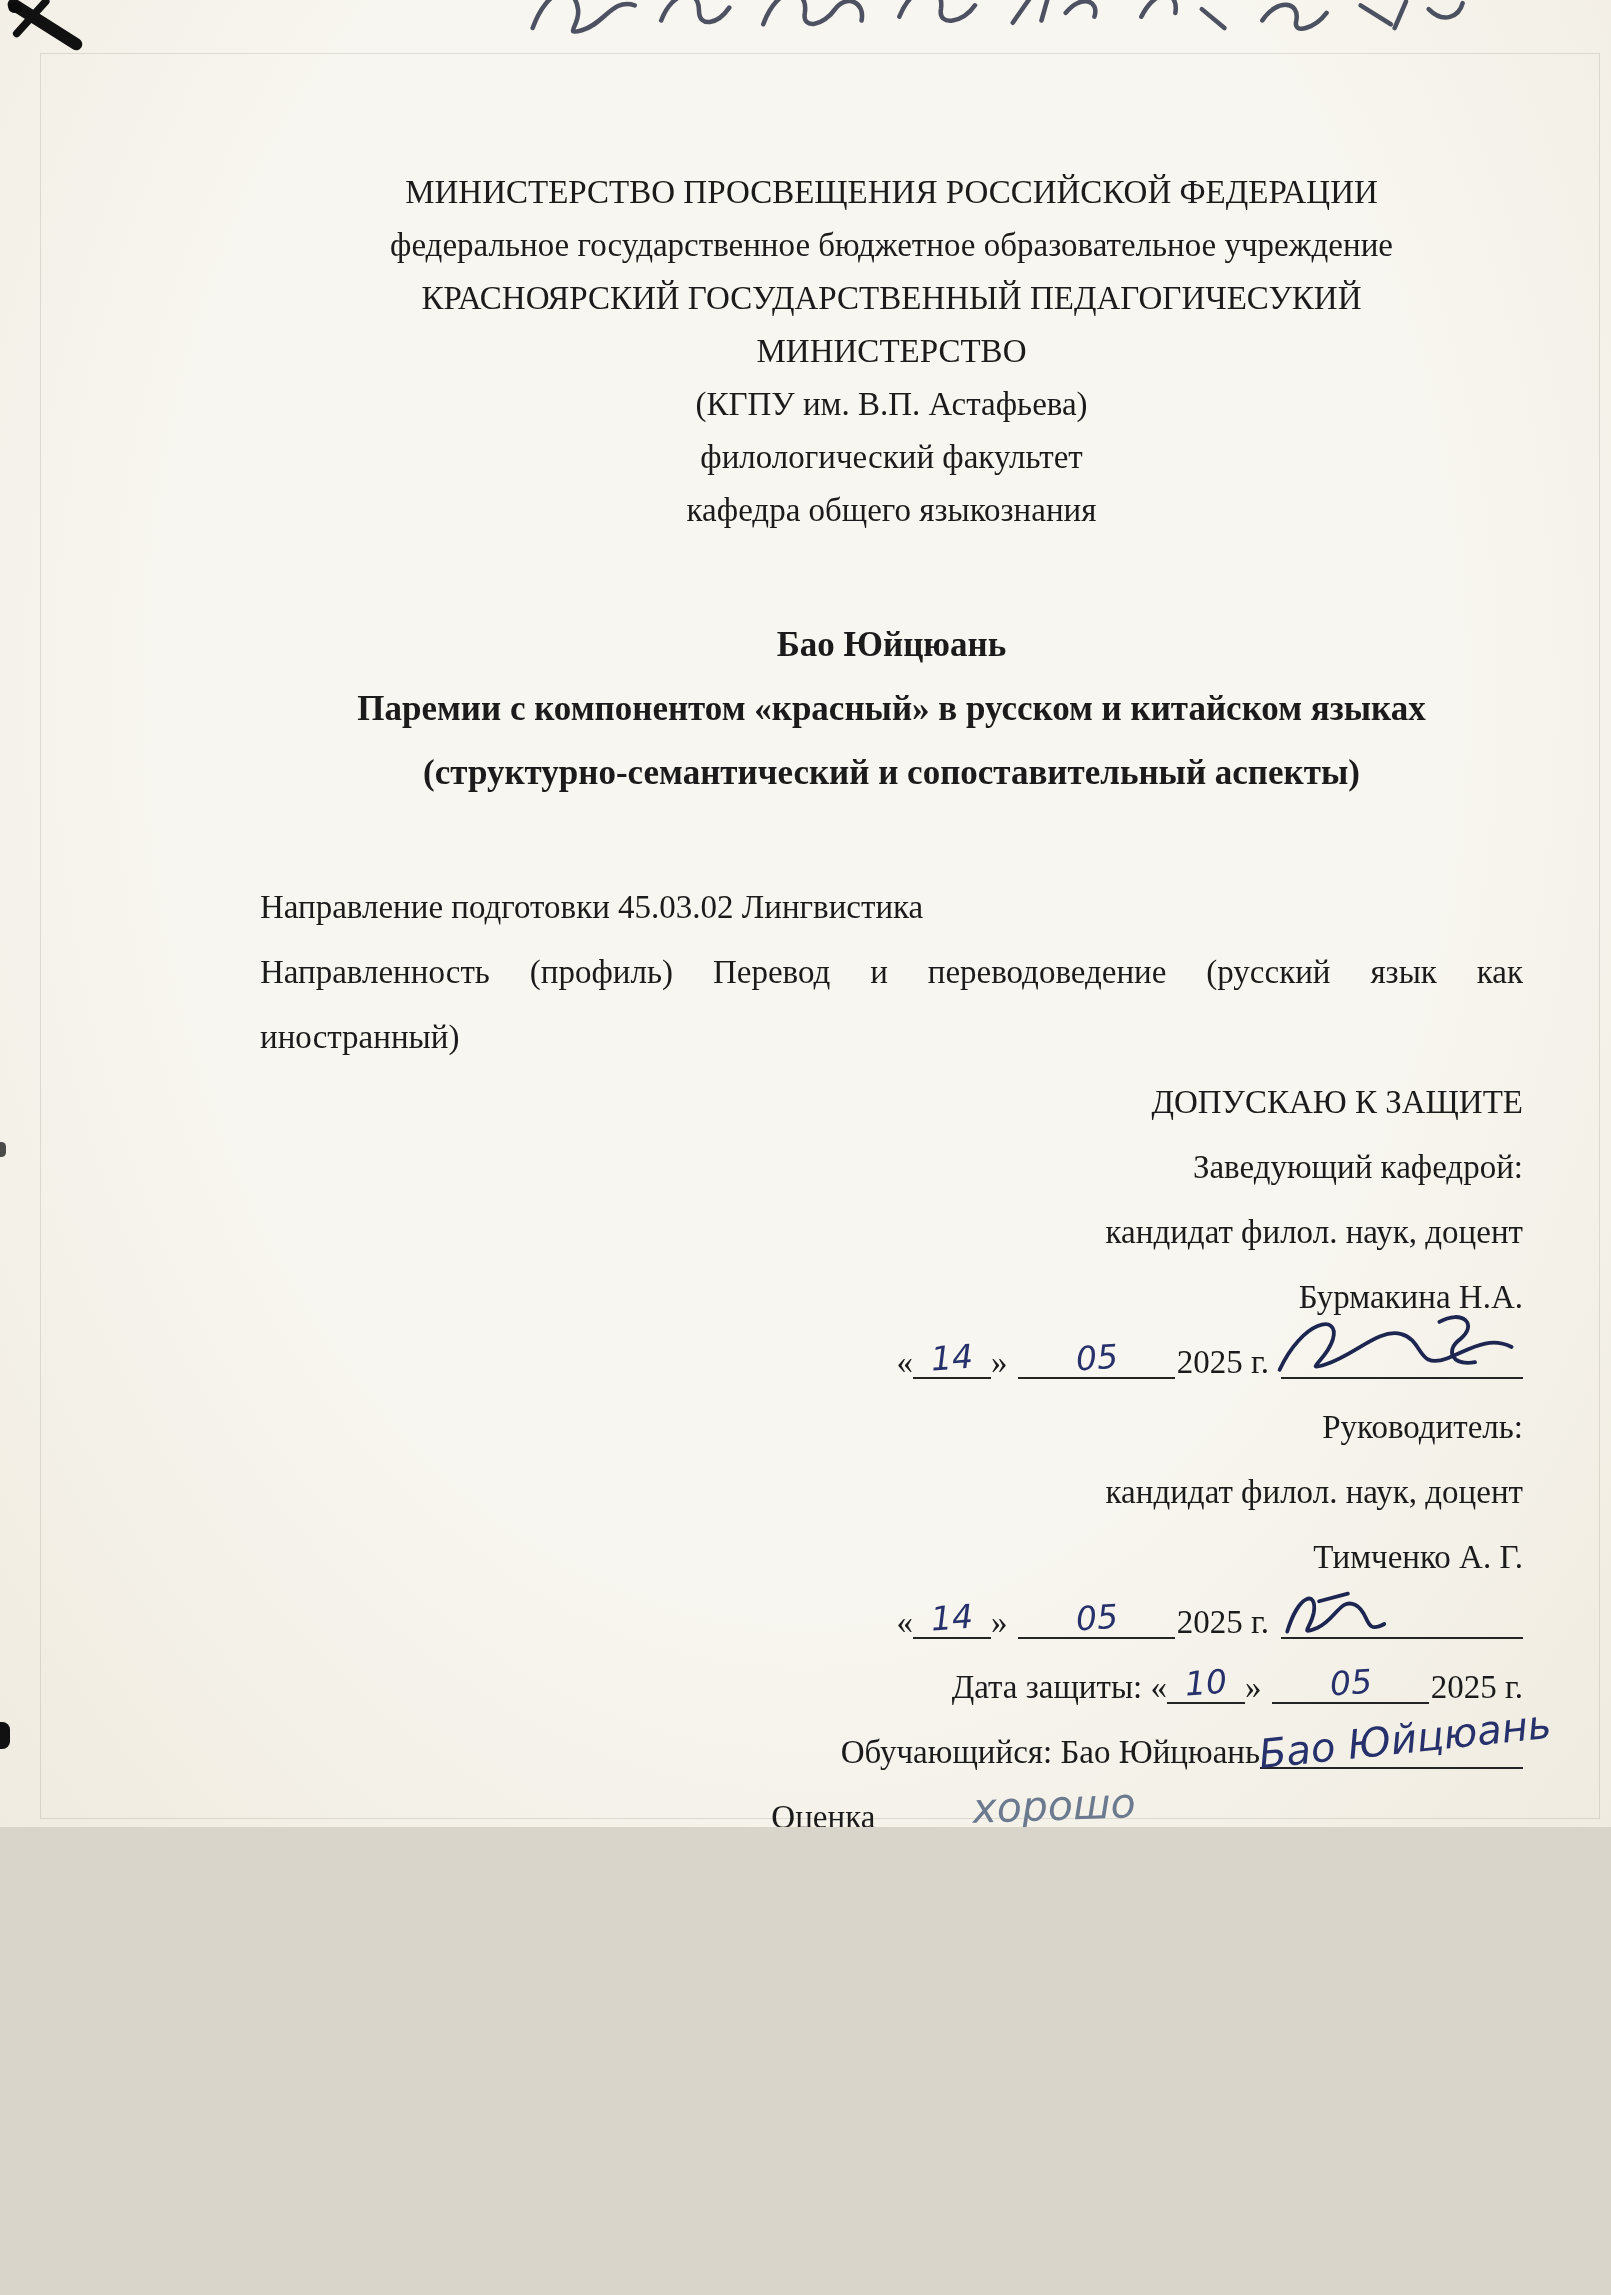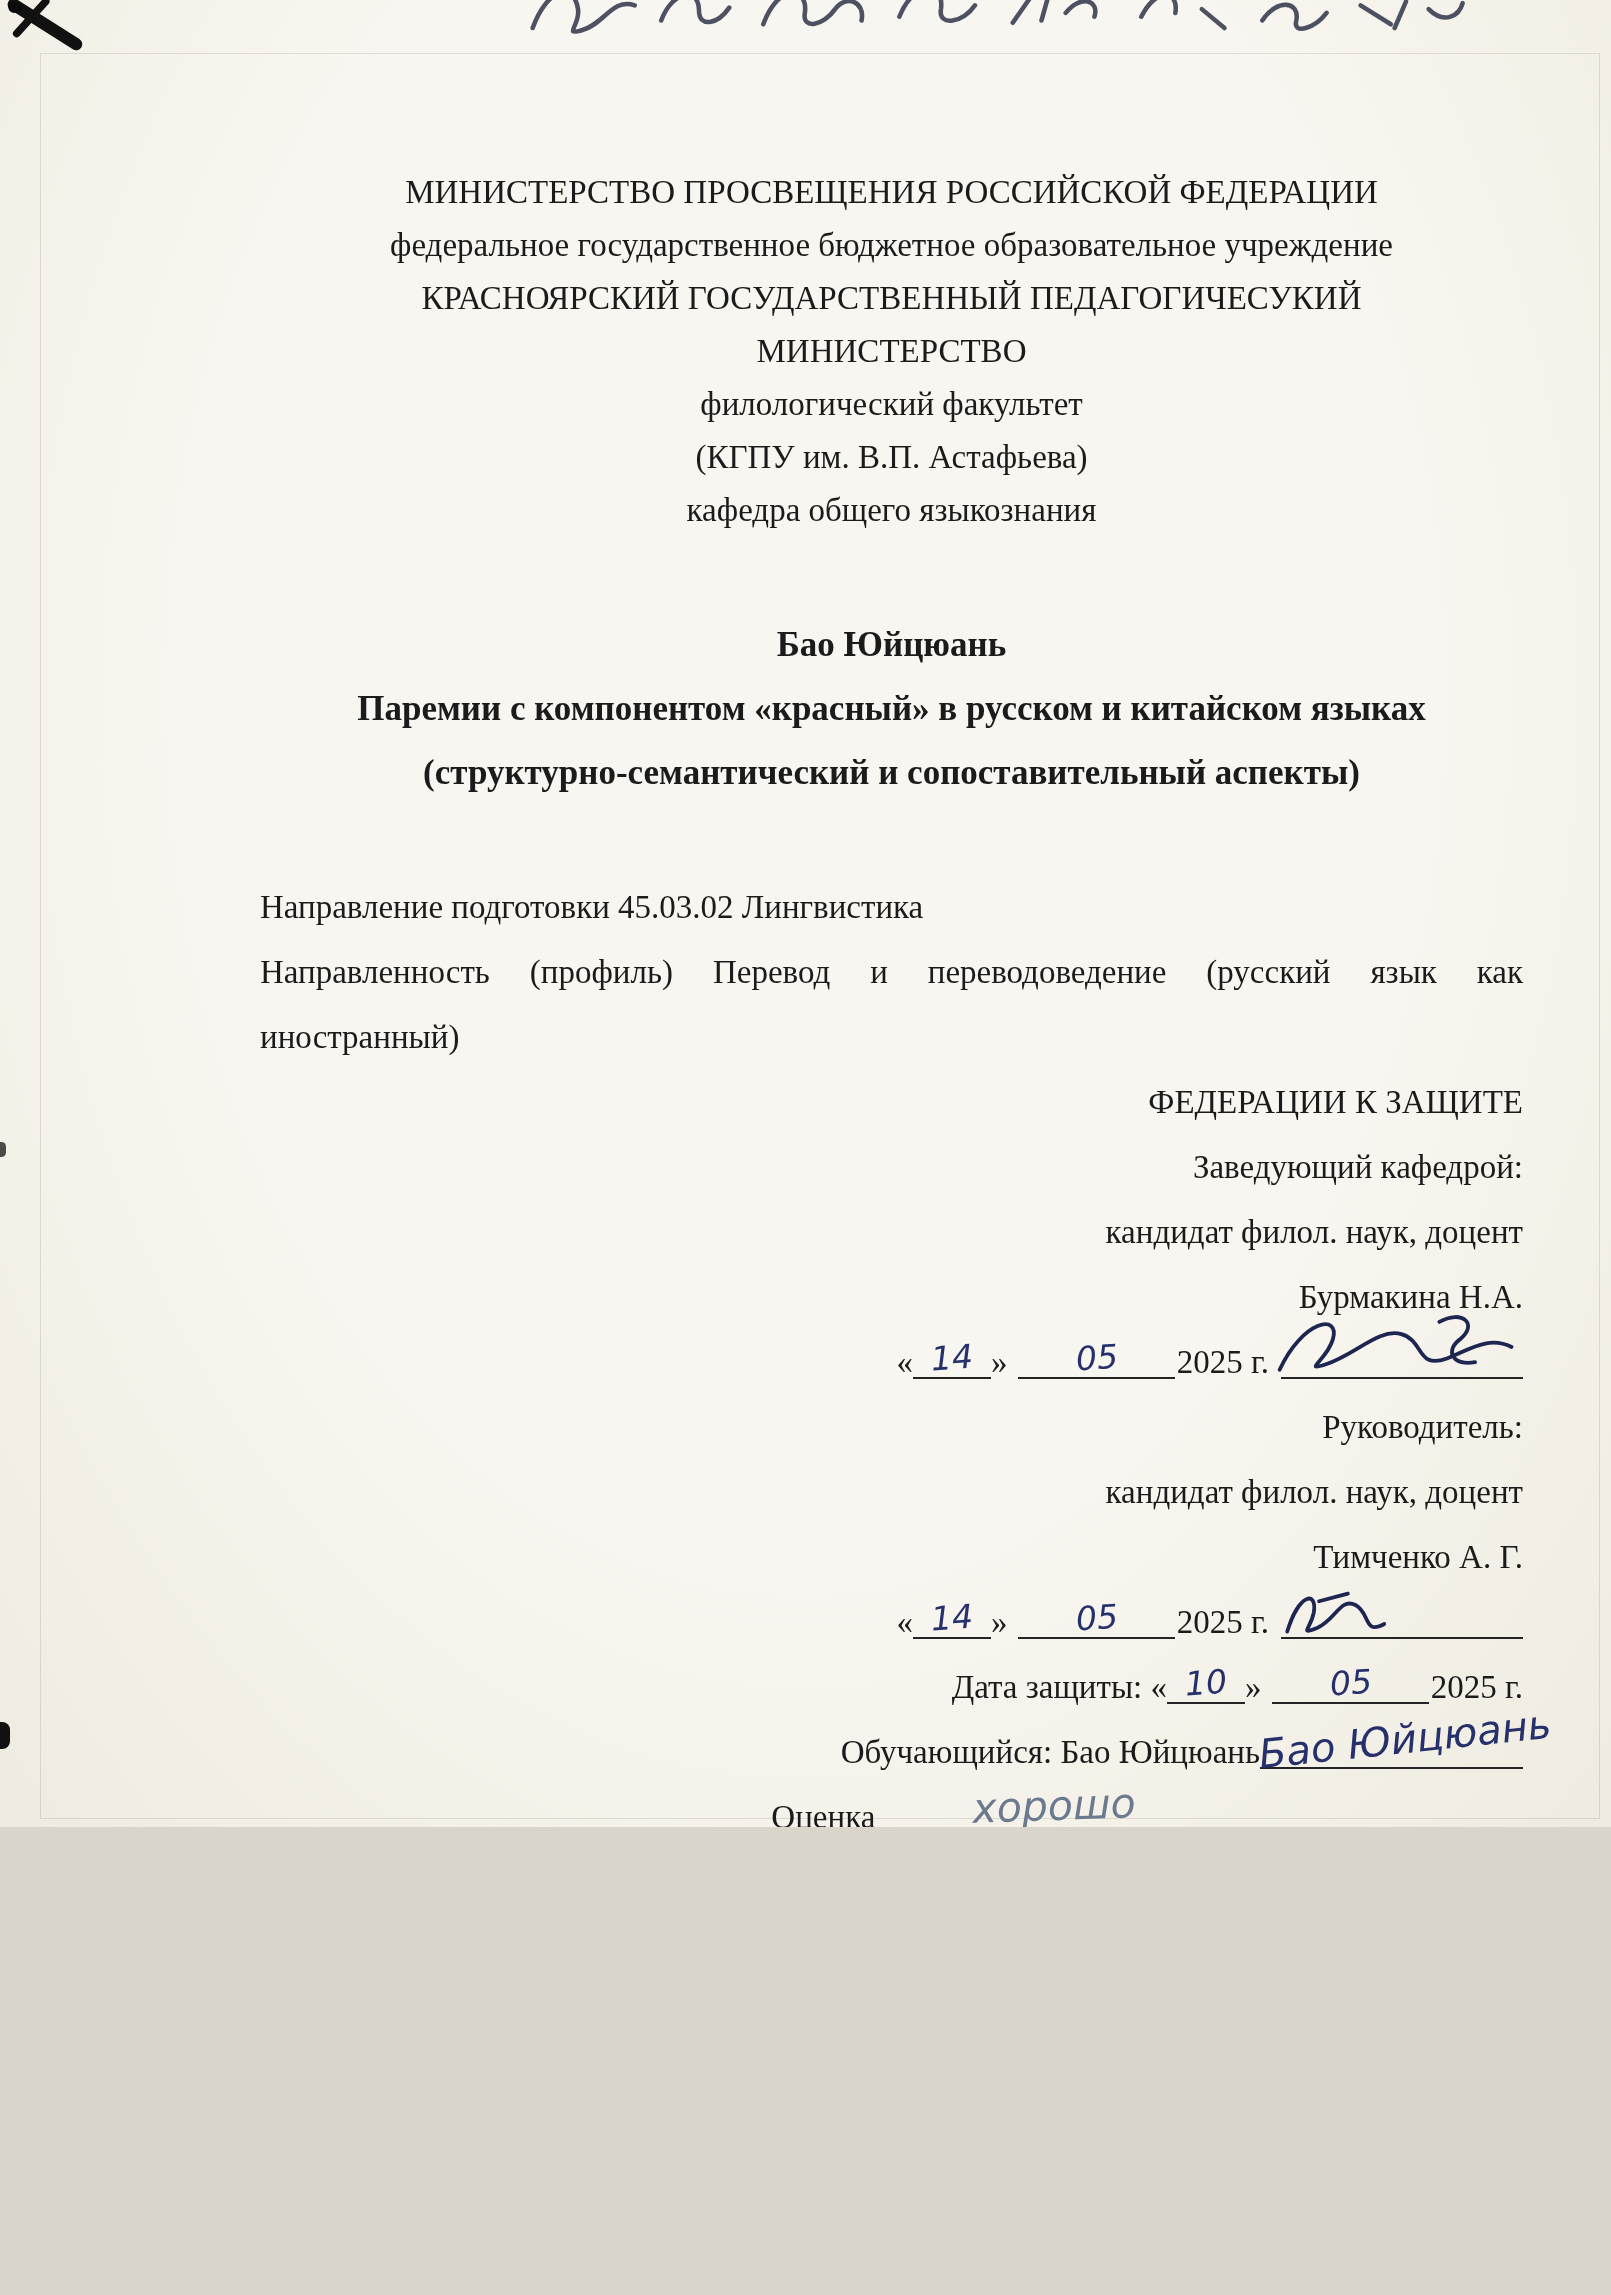--- a/index.html
+++ b/index.html
@@ -97,38 +97,38 @@
   <div class="edge-mark em1"></div>
   <div class="edge-mark em2"></div>
 
   <div class="content">
 
     <div class="header-block">
       <div>МИНИСТЕРСТВО ПРОСВЕЩЕНИЯ РОССИЙСКОЙ ФЕДЕРАЦИИ</div>
       <div>федеральное государственное бюджетное образовательное учреждение</div>
       <div>КРАСНОЯРСКИЙ ГОСУДАРСТВЕННЫЙ ПЕДАГОГИЧЕСУКИЙ</div>
       <div>МИНИСТЕРСТВО</div>
+      <div>(КГПУ им. В.П. Астафьева)</div>
       <div>филологический факультет</div>
-      <div>(КГПУ им. В.П. Астафьева)</div>
       <div>кафедра общего языкознания</div>
     </div>
 
     <div class="title-block">
       <div class="bold">Бао Юйцюань</div>
       <div class="bold">Паремии с компонентом «красный» в русском и китайском языках</div>
       <div class="bold">(структурно-семантический и сопоставительный аспекты)</div>
     </div>
 
     <div class="main-block">
 
       <div>Направление подготовки 45.03.02 Лингвистика</div>
       <div class="jline">Направленность (профиль) Перевод и переводоведение (русский язык как</div>
       <div>иностранный)</div>
 
-      <div class="right">ФЕДЕРАЦИИ К ЗАЩИТЕ</div>
+      <div class="right">ДОПУСКАЮ К ЗАЩИТЕ</div>
       <div class="right">Заведующий кафедрой:</div>
       <div class="right">кандидат филол. наук, доцент</div>
       <div class="right">Бурмакина Н.А.</div>
 
       <div class="right date-line"><span class="q">«</span><span class="blank w-day"><span class="hand">14</span></span><span class="q">»</span><span class="blank w-month"><span class="hand">05</span></span><span>2025 г.</span><span class="blank w-sign"><svg class="sig-svg" width="251" height="84" viewBox="0 0 330 110" aria-hidden="true">
               <path d="M10,85 C40,20 90,10 80,45 C72,72 40,88 70,78 C110,65 140,30 170,38 C200,46 190,85 230,70 C260,58 285,40 315,55"></path>
               <path d="M220,22 C250,5 272,25 247,45 C227,60 237,80 267,75"></path>
             </svg></span></div>
 
       <div class="right">Руководитель:</div>

